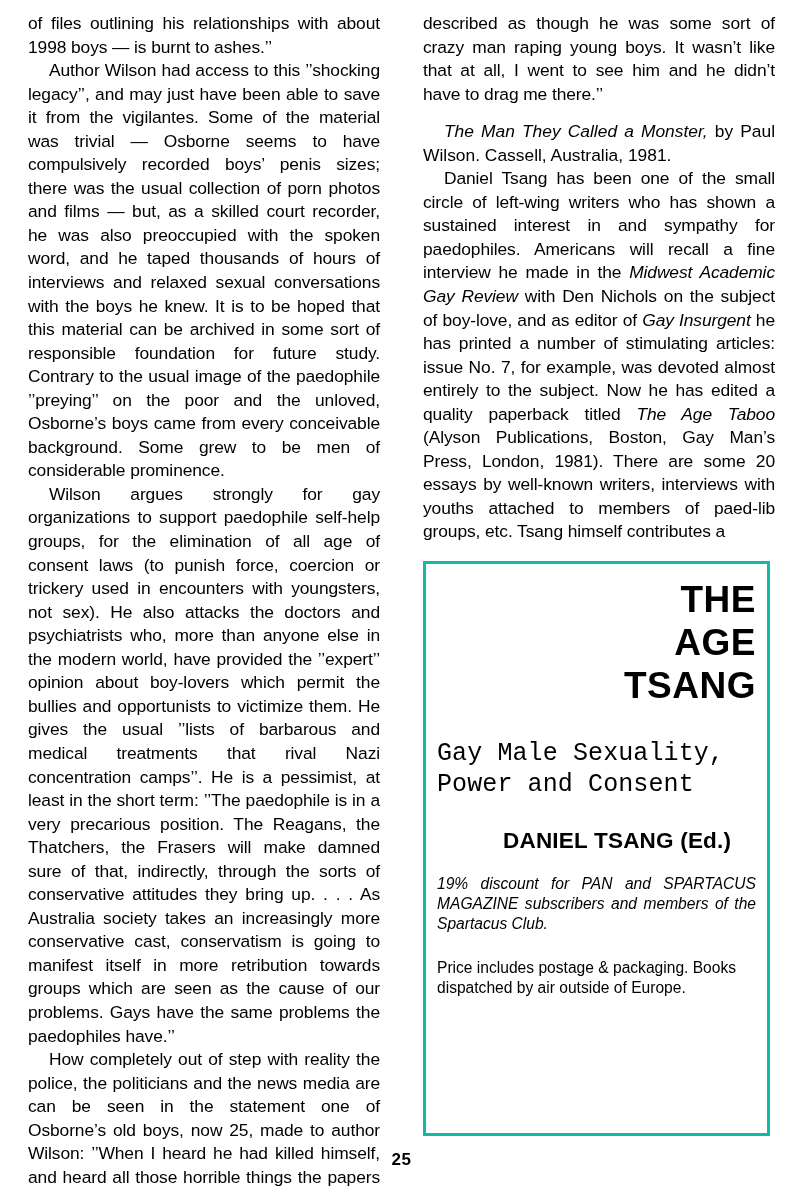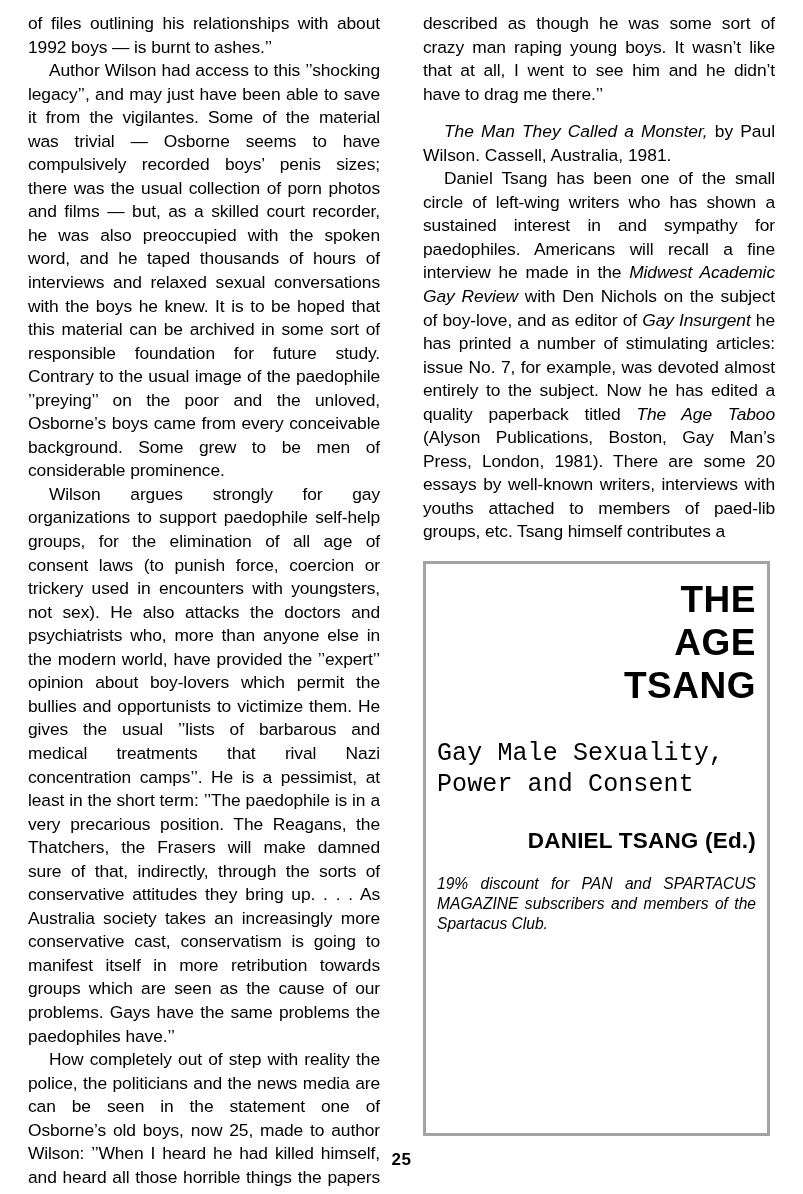--- a/index.html
+++ b/index.html
@@ -65,21 +65,21 @@
 
   em.ital { font-style: italic; }
 
   
   .ad-box {
     position: absolute;
     left: 423px;
     top: 561px;
     width: 347px;
     height: 575px;
-    border: 3px solid #a3a3a3;
+    border: 3px solid #14b8a6;
     box-sizing: border-box;
     background: #fff;
   }
   .ad-inner {
     position: relative;
     width: 100%;
     height: 100%;
     box-sizing: border-box;
     padding: 0 11px;
   }
@@ -104,21 +104,20 @@
   }
   .ad-author {
     margin: 0;
     padding-top: 28px;
     padding-left: 66px;
     font-family: "Liberation Sans", sans-serif;
     font-weight: bold;
     font-size: 22.5px;
     line-height: 26px;
     letter-spacing: 0.2px;
-    text-align: right;
   }
   .ad-prices {
     margin: 0;
     padding-top: 20px;
     font-family: "Liberation Sans", sans-serif;
     font-size: 15.6px;
     line-height: 20.2px;
     font-weight: 500;
     text-align: left;
     letter-spacing: -0.05px;
@@ -155,21 +154,21 @@
   }
 </style>
 </head>
 <body>
 
 <div class="page">
 
   <div class="columns">
 
     <div class="col col-left">
-      <p class="body-par">of files outlining his relationships with about 1992 boys — is burnt to ashes.’’</p>
+      <p class="body-par">of files outlining his relationships with about 1998 boys — is burnt to ashes.’’</p>
       <p class="body-par indent">Author Wilson had access to this ’’shocking legacy’’, and may just have been able to save it from the vigilantes. Some of the material was trivial — Osborne seems to have compulsively recorded boys’ penis sizes; there was the usual collection of porn photos and films — but, as a skilled court recorder, he was also preoccupied with the spoken word, and he taped thousands of hours of interviews and relaxed sexual conversations with the boys he knew. It is to be hoped that this material can be archived in some sort of responsible foundation for future study. Contrary to the usual image of the paedophile ’’preying’’ on the poor and the unloved, Osborne’s boys came from every conceivable background. Some grew to be men of considerable prominence.</p>
       <p class="body-par indent">Wilson argues strongly for gay organizations to support paedophile self-help groups, for the elimination of all age of consent laws (to punish force, coercion or trickery used in encounters with youngsters, not sex). He also attacks the doctors and psychiatrists who, more than anyone else in the modern world, have provided the ’’expert’’ opinion about boy-lovers which permit the bullies and opportunists to victimize them. He gives the usual ’’lists of barbarous and medical treatments that rival Nazi concentration camps’’. He is a pessimist, at least in the short term: ’’The paedophile is in a very precarious position. The Reagans, the Thatchers, the Frasers will make damned sure of that, indirectly, through the sorts of conservative attitudes they bring up. . . . As Australia society takes an increasingly more conservative cast, conservatism is going to manifest itself in more retribution towards groups which are seen as the cause of our problems. Gays have the same problems the paedophiles have.’’</p>
       <p class="body-par indent">How completely out of step with reality the police, the politicians and the news media are can be seen in the statement one of Osborne’s old boys, now 25, made to author Wilson: ’’When I heard he had killed himself, and heard all those horrible things the papers said about him I cried and cried and cried. Here he was being</p>
     </div>
 
     <div class="col col-right">
       <p class="body-par">described as though he was some sort of crazy man raping young boys. It wasn’t like that at all, I went to see him and he didn’t have to drag me there.’’</p>
 
       <p class="ref-par"><em class="ital">The Man They Called a Monster,</em><span> by Paul Wilson. Cassell, Australia, 1981.</span></p>
 
@@ -180,18 +179,19 @@
   <div class="ad-box">
     <div class="ad-inner">
       <div class="ad-title">
         <div>THE</div>
         <div>AGE</div>
         <div>TSANG</div>
       </div>
       <p class="ad-subtitle">Gay Male Sexuality, Power and Consent</p>
       <p class="ad-author">DANIEL TSANG (Ed.)</p>
       <p class="ad-discount">19% discount for PAN and SPARTACUS MAGAZINE subscribers and members of the Spartacus Club.</p>
+      <p class="ad-postage">Price includes postage &amp; packaging. Books dispatched by air outside of Europe.</p>
     </div>
   </div>
 
   <div class="page-number">25</div>
 
 </div>
 
 </body></html>

